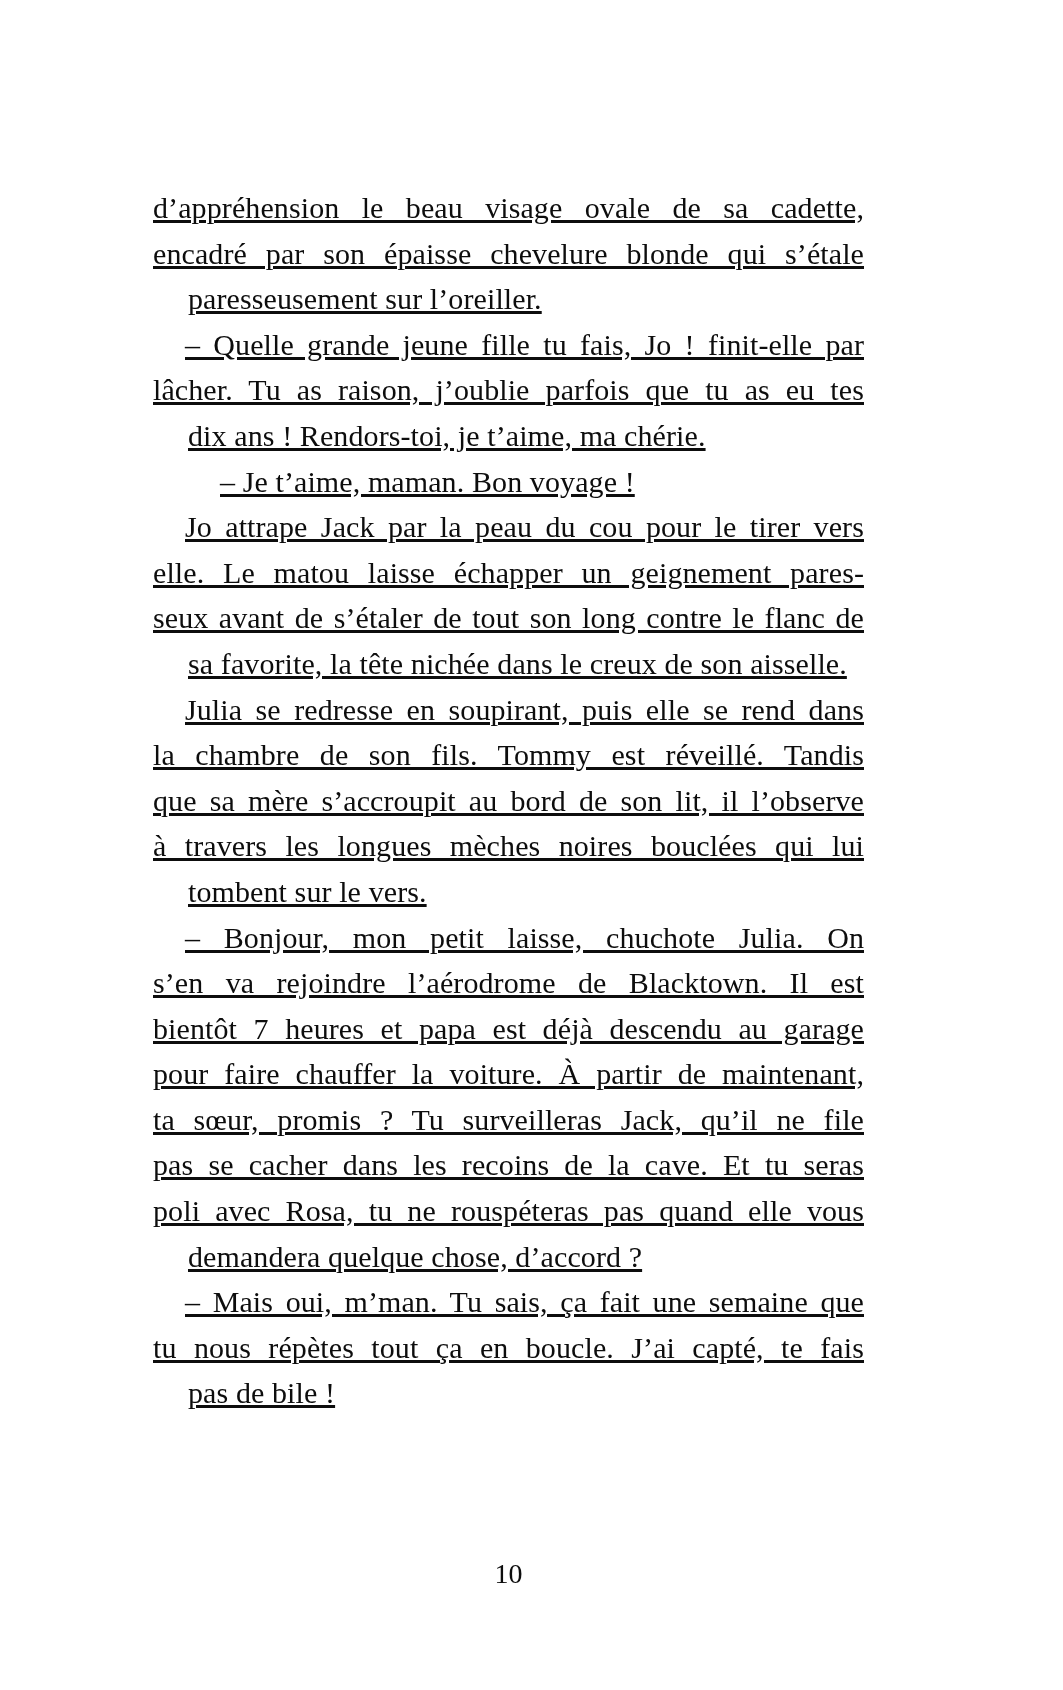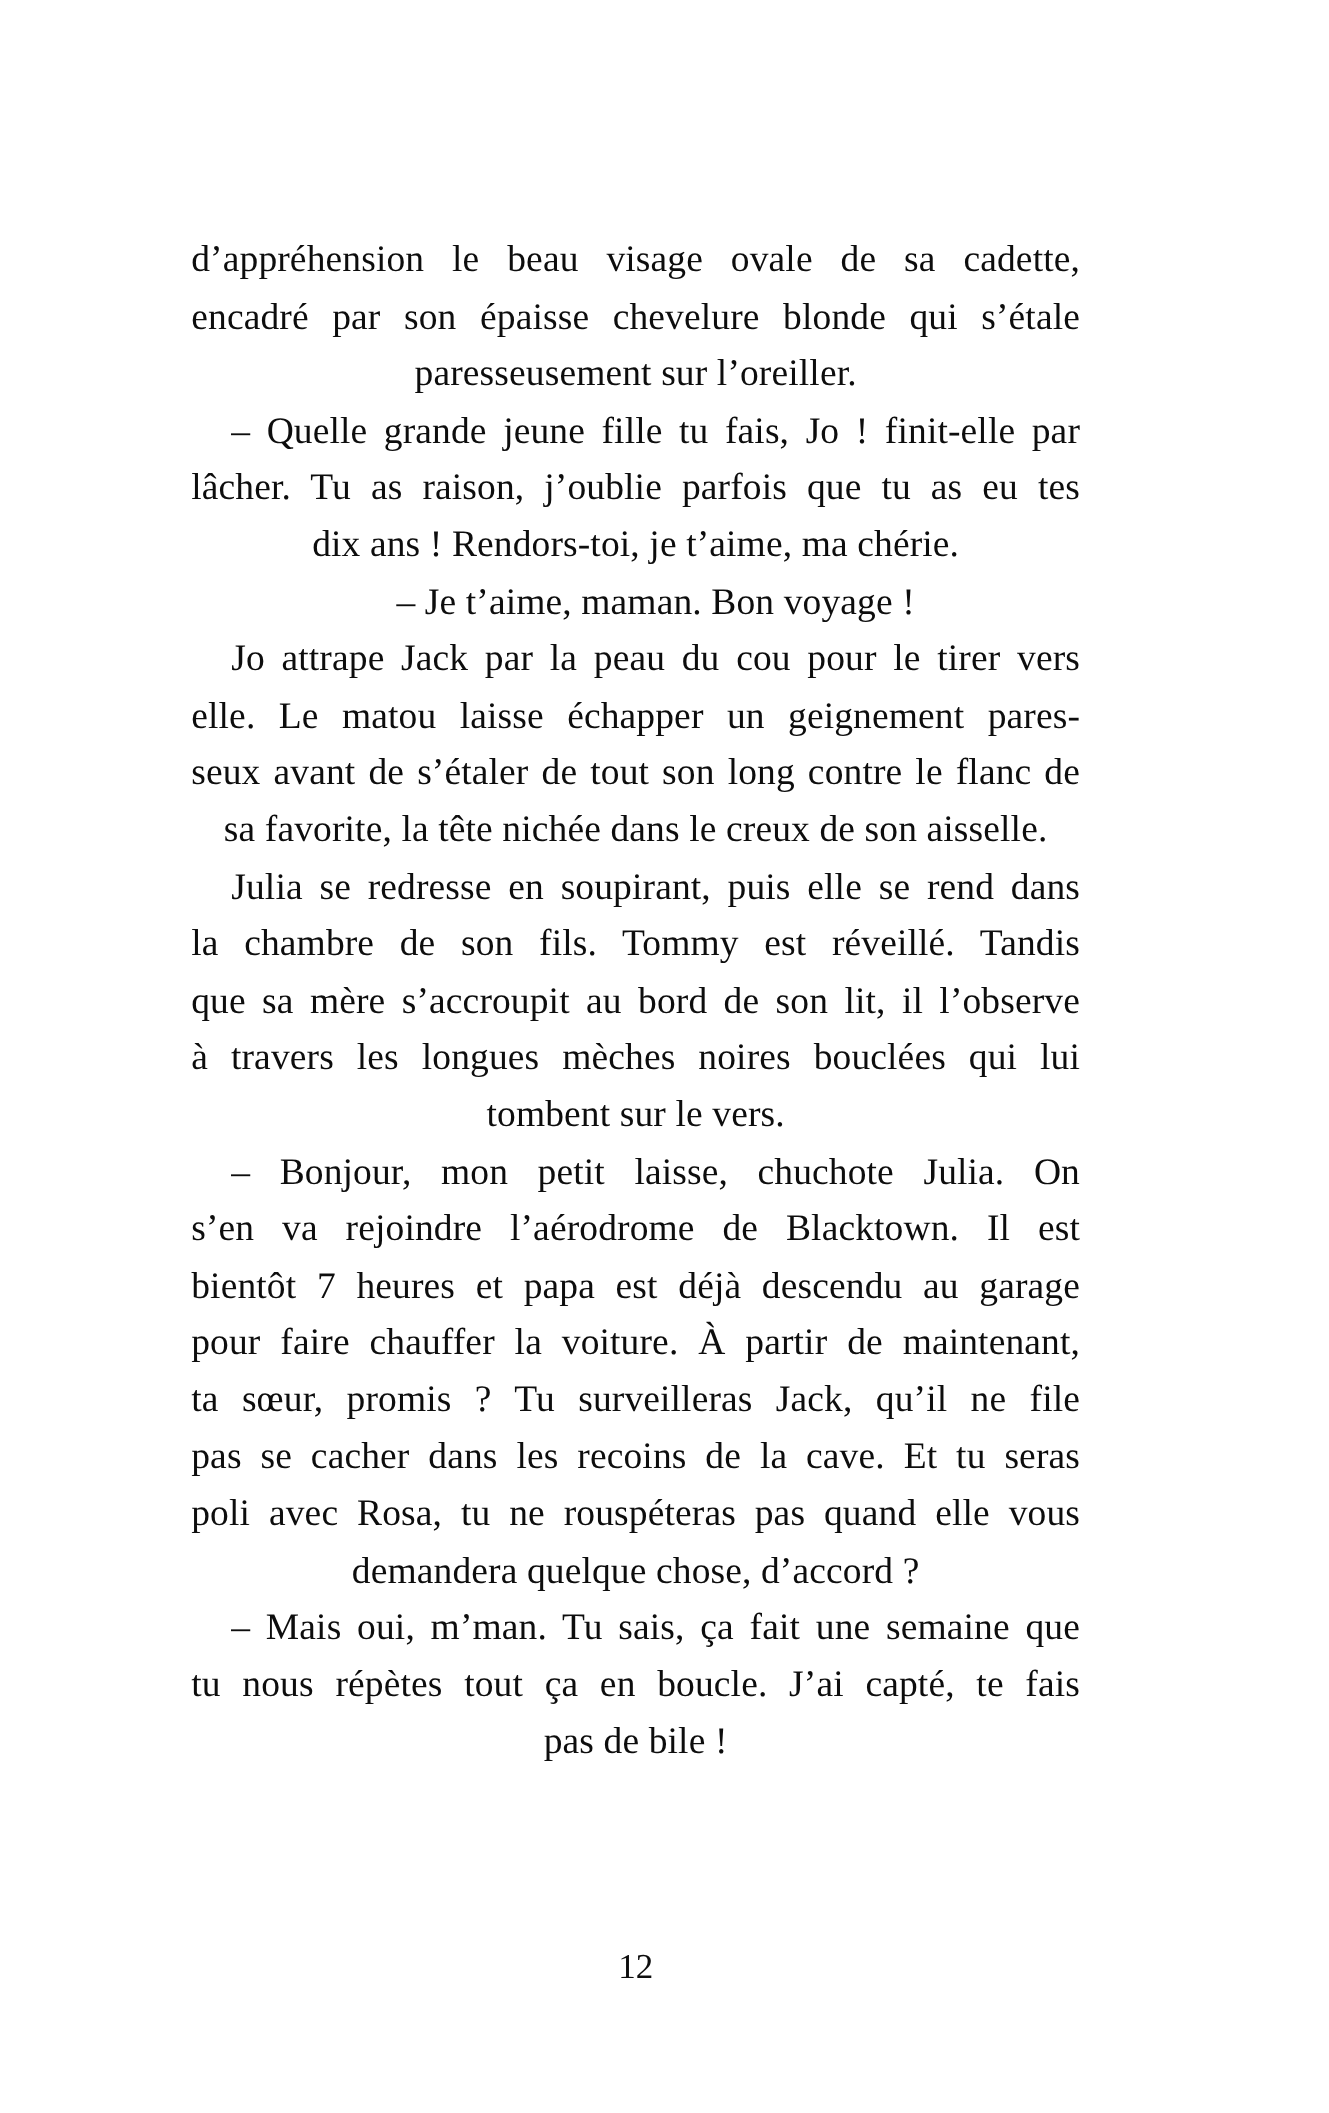--- a/index.html
+++ b/index.html
@@ -18,39 +18,41 @@
   .page {
     position: absolute;
     inset: 0;
     background: #ffffff;
   }
   .text-block {
     position: absolute;
     left: 153px;
     top: 185px;
     width: 711px;
+    text-decoration: underline;
   }
   .line {
     font-size: 30px;
     line-height: 45.6px;
     height: 45.6px;
     overflow: hidden;
     text-align: justify;
     letter-spacing: 0.1px;
   }
   
   .line::after {
     content: "";
     display: inline-block;
     width: 100%;
     height: 0;
     vertical-align: top;
   }
   .line.last {
-    text-align: center;
+    text-align: left;
+    margin-left: 35px;
   }
   .line.last::after {
     content: none;
   }
   .line.indent {
     text-indent: 32px;
   }
   .folio {
     position: absolute;
     left: 153px;
@@ -89,14 +91,14 @@
       <div class="line">bientôt 7 heures et papa est déjà descendu au garage</div>
       <div class="line">pour faire chauffer la voiture. À partir de maintenant,</div>
       <div class="line">ta sœur, promis&nbsp;? Tu surveilleras Jack, qu’il ne file</div>
       <div class="line">pas se cacher dans les recoins de la cave. Et tu seras</div>
       <div class="line">poli avec Rosa, tu ne rouspéteras pas quand elle vous</div>
       <div class="line last">demandera quelque chose, d’accord&nbsp;?</div>
       <div class="line indent">– Mais oui, m’man. Tu sais, ça fait une semaine que</div>
       <div class="line">tu nous répètes tout ça en boucle. J’ai capté, te fais</div>
       <div class="line last">pas de bile&nbsp;!</div>
     </section>
-  <div class="folio">12</div>
+  <div class="folio">10</div>
 </main>
 
 </body></html>

